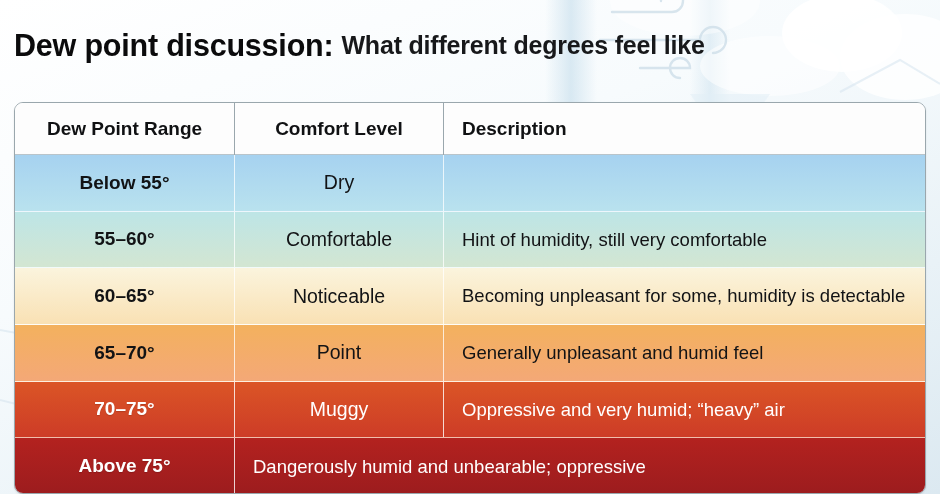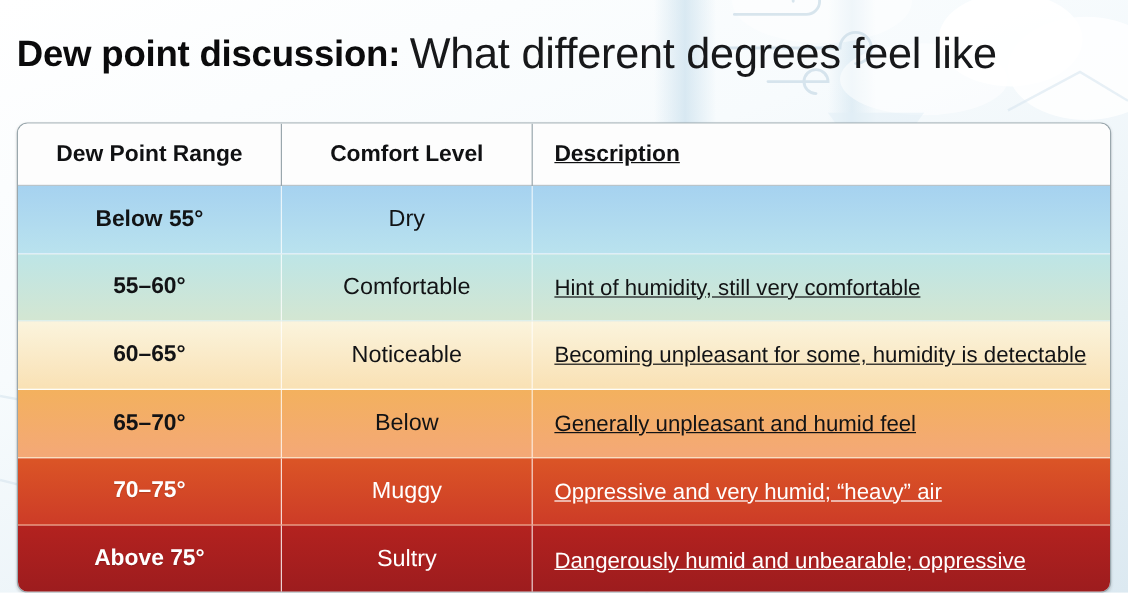--- a/index.html
+++ b/index.html
@@ -51,22 +51,22 @@
     align-items: center;
     white-space: nowrap;
   }
   #title-strong {
     font-size: 30.5px;
     font-weight: bold;
     color: #0b0b0c;
     letter-spacing: -0.2px;
   }
   #title-rest {
-    font-size: 36px;
-    font-weight: normal;
+    font-size: 25px;
+    font-weight: bold;
     color: #17181a;
     letter-spacing: -0.2px;
     margin-left: 8px;
   }
 
   
   #table-card {
     position: absolute;
     left: 14px;
     top: 102px;
@@ -88,21 +88,21 @@
   .c2 { width: 209px; flex: 0 0 209px; }
   .c3 { flex: 1 1 auto; }
 
   .cell {
     box-sizing: border-box;
     display: flex;
     align-items: center;
     overflow: hidden;
   }
   .cell.c1, .cell.c2 { justify-content: center; text-align: center; }
-  .cell.c3 { justify-content: flex-start; padding-left: 18px; padding-right: 12px; text-decoration: underline; }
+  .cell.c3 { justify-content: flex-start; padding-left: 18px; padding-right: 12px; }
 
   
   #header-row {
     height: 52px;
     background: #fdfdfd;
     border-bottom: 1px solid #b9c4ca;
   }
   #header-row .cell {
     height: 52px;
     font-size: 19px;
@@ -197,35 +197,34 @@
         </div>
         <div class="trow drow dark sep-dark tall" style="background: linear-gradient(rgb(251, 244, 221) 0%, rgb(249, 225, 180) 100%);">
           <div class="cell c1">60–65°</div>
           <div class="cell c2">Noticeable</div>
           <div class="cell c3">
             <div class="txtwrap">Becoming unpleasant for some, humidity is detectable</div>
           </div>
         </div>
         <div class="trow drow dark sep-dark" style="background: linear-gradient(rgb(243, 177, 94) 0%, rgb(244, 168, 119) 100%);">
           <div class="cell c1">65–70°</div>
-          <div class="cell c2">Below</div>
+          <div class="cell c2">Point</div>
           <div class="cell c3">
             <div class="txtwrap">Generally unpleasant and humid feel</div>
           </div>
         </div>
         <div class="trow drow light sep-light" style="background: linear-gradient(rgb(219, 85, 38) 0%, rgb(205, 60, 39) 100%); justify-content: center;">
           <div class="cell c1">70–75°</div>
           <div class="cell c2">Muggy</div>
           <div class="cell c3">
             <div class="txtwrap">Oppressive and very humid; “heavy” air</div>
           </div>
         </div>
         <div class="trow drow light" style="background: linear-gradient(rgb(179, 34, 31) 0%, rgb(156, 28, 30) 100%);">
           <div class="cell c1">Above 75°</div>
-          <div class="cell c2">Sultry</div>
           <div class="cell c3">
             <div class="txtwrap">Dangerously humid and unbearable; oppressive</div>
           </div>
         </div>
       </div>
 
   </div>
 </div>
 
 </body></html>

